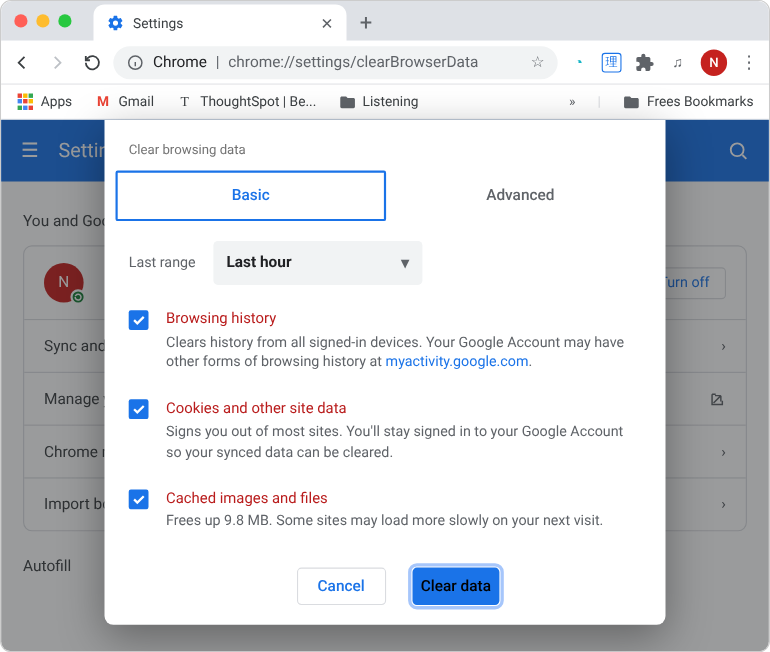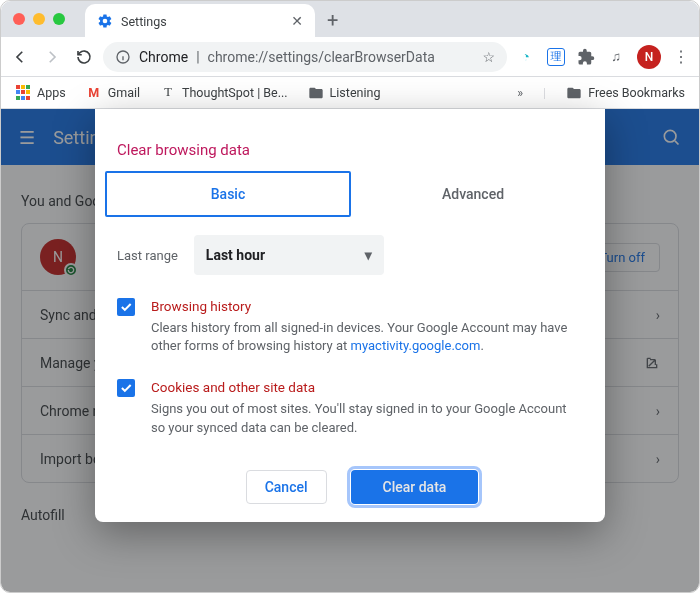--- a/index.html
+++ b/index.html
@@ -43,36 +43,36 @@
 .bg-row:first-child { border-top: none; height: 66px; }
 .bg-row .lbl { flex: 1; }
 .avatar-bg { width: 36px; height: 36px; border-radius: 50%; background: #C5221F; color: #fff; display: flex; align-items: center; justify-content: center; position: relative; margin-right: 16px; }
 .avatar-bg .dot { position: absolute; width: 14px; height: 14px; border-radius: 50%; background: #188038; border: 2px solid #fff; bottom: -2px; right: -2px; display: flex; align-items: center; justify-content: center; }
 .btn-outline { border: 1px solid #dadce0; border-radius: 4px; padding: 6px 14px; font-size: 13px; color: #1a73e8; background: #fff; }
 .chev { color: #5f6368; }
 .openext { color: #5f6368; }
 
 .overlay { position: absolute; inset: 0; background: rgba(32,33,36,0.45); }
 .dialog { position: absolute; width: 510px; left: 94px; top: 0; background: #fff; border-radius: 0 0 8px 8px; box-shadow: 0 12px 40px rgba(0,0,0,0.35); padding-bottom: 16px; }
-.dlg-title { font-size: 15px; color: #be185d; padding: 20px 22px 12px; font-weight: 400; margin-top: 12px; }
+.dlg-title { font-size: 12px; color: #737373; padding: 20px 22px 12px; font-weight: 400; }
 .tabs { display: flex; padding: 0 10px; gap: 0; }
 .tab-btn { flex: 1; height: 46px; display: flex; align-items: center; justify-content: center; font-size: 14px; font-weight: 500; color: #5f6368; border: 1px solid transparent; }
 .tab-btn.active { color: #1a73e8; border: 2px solid #1a73e8; border-radius: 2px; }
 .dlg-body { padding: 18px 22px 4px; }
 .time-row { display: flex; align-items: center; gap: 16px; font-size: 13px; color: #5f6368; margin-bottom: 22px; }
 .select { flex: 0 0 190px; height: 40px; background: #f1f3f4; border-radius: 4px; display: flex; align-items: center; padding: 0 12px; font-size: 14px; color: #202124; justify-content: space-between; font-weight: bold; }
 .opt { display: flex; gap: 16px; margin-bottom: 22px; }
 .check { width: 18px; height: 18px; background: #1a73e8; border-radius: 2px; display: flex; align-items: center; justify-content: center; flex-shrink: 0; margin-top: 1px; }
 .check svg { width: 14px; height: 14px; }
 .opt-body { font-size: 13px; color: #5f6368; line-height: 1.45; }
 .opt-title { color: #b91c1c; font-size: 13.5px; margin-bottom: 2px; }
 .link { color: #1a73e8; }
 .dlg-actions { display: flex; justify-content: center; gap: 24px; padding: 6px 18px 2px; margin-left: 24px; }
 .btn-cancel { border: 1px solid #dadce0; background: #fff; color: #1a73e8; border-radius: 4px; padding: 8px 18px; font-size: 14px; font-weight: 500; }
-.btn-primary { background: #1a73e8; color: #e5e5e5; border-radius: 4px; padding: 8px 32px; font-size: 14px; font-weight: 500; border: none; outline: 3px solid #a6c6fb; outline-offset: 1px; }
+.btn-primary { background: #1a73e8; color: #000000; border-radius: 4px; padding: 8px 8px; font-size: 14px; font-weight: 500; border: none; outline: 3px solid #a6c6fb; outline-offset: 1px; }
 </style>
 </head>
 <body>
 
 <div class="titlebar">
   <div class="tl">
     <span class="r"></span>
     <span class="y"></span>
     <span class="g"></span>
   </div>
@@ -246,19 +246,30 @@
             <svg viewBox="0 0 24 24" fill="none" stroke="#fff" stroke-width="3.5">
               <path d="M5 12l5 5L20 7"></path>
             </svg>
           </div>
         <div class="opt-body">
           <div class="opt-title">Cookies and other site data</div>
           <span>Signs you out of most sites. You'll stay signed in to your Google Account so your synced data can be cleared.</span>
         </div>
       </div>
 
+      <div class="opt">
+        <div class="check">
+            <svg viewBox="0 0 24 24" fill="none" stroke="#fff" stroke-width="3.5">
+              <path d="M5 12l5 5L20 7"></path>
+            </svg>
+          </div>
+        <div class="opt-body">
+          <div class="opt-title">Cached images and files</div>
+          <span>Frees up 9.8 MB. Some sites may load more slowly on your next visit.</span>
+        </div>
+      </div>
     </div>
     <div class="dlg-actions">
       <button class="btn-cancel">Cancel</button>
       <button class="btn-primary">Clear data</button>
     </div>
   </div>
 </div>
 
 </body></html>

